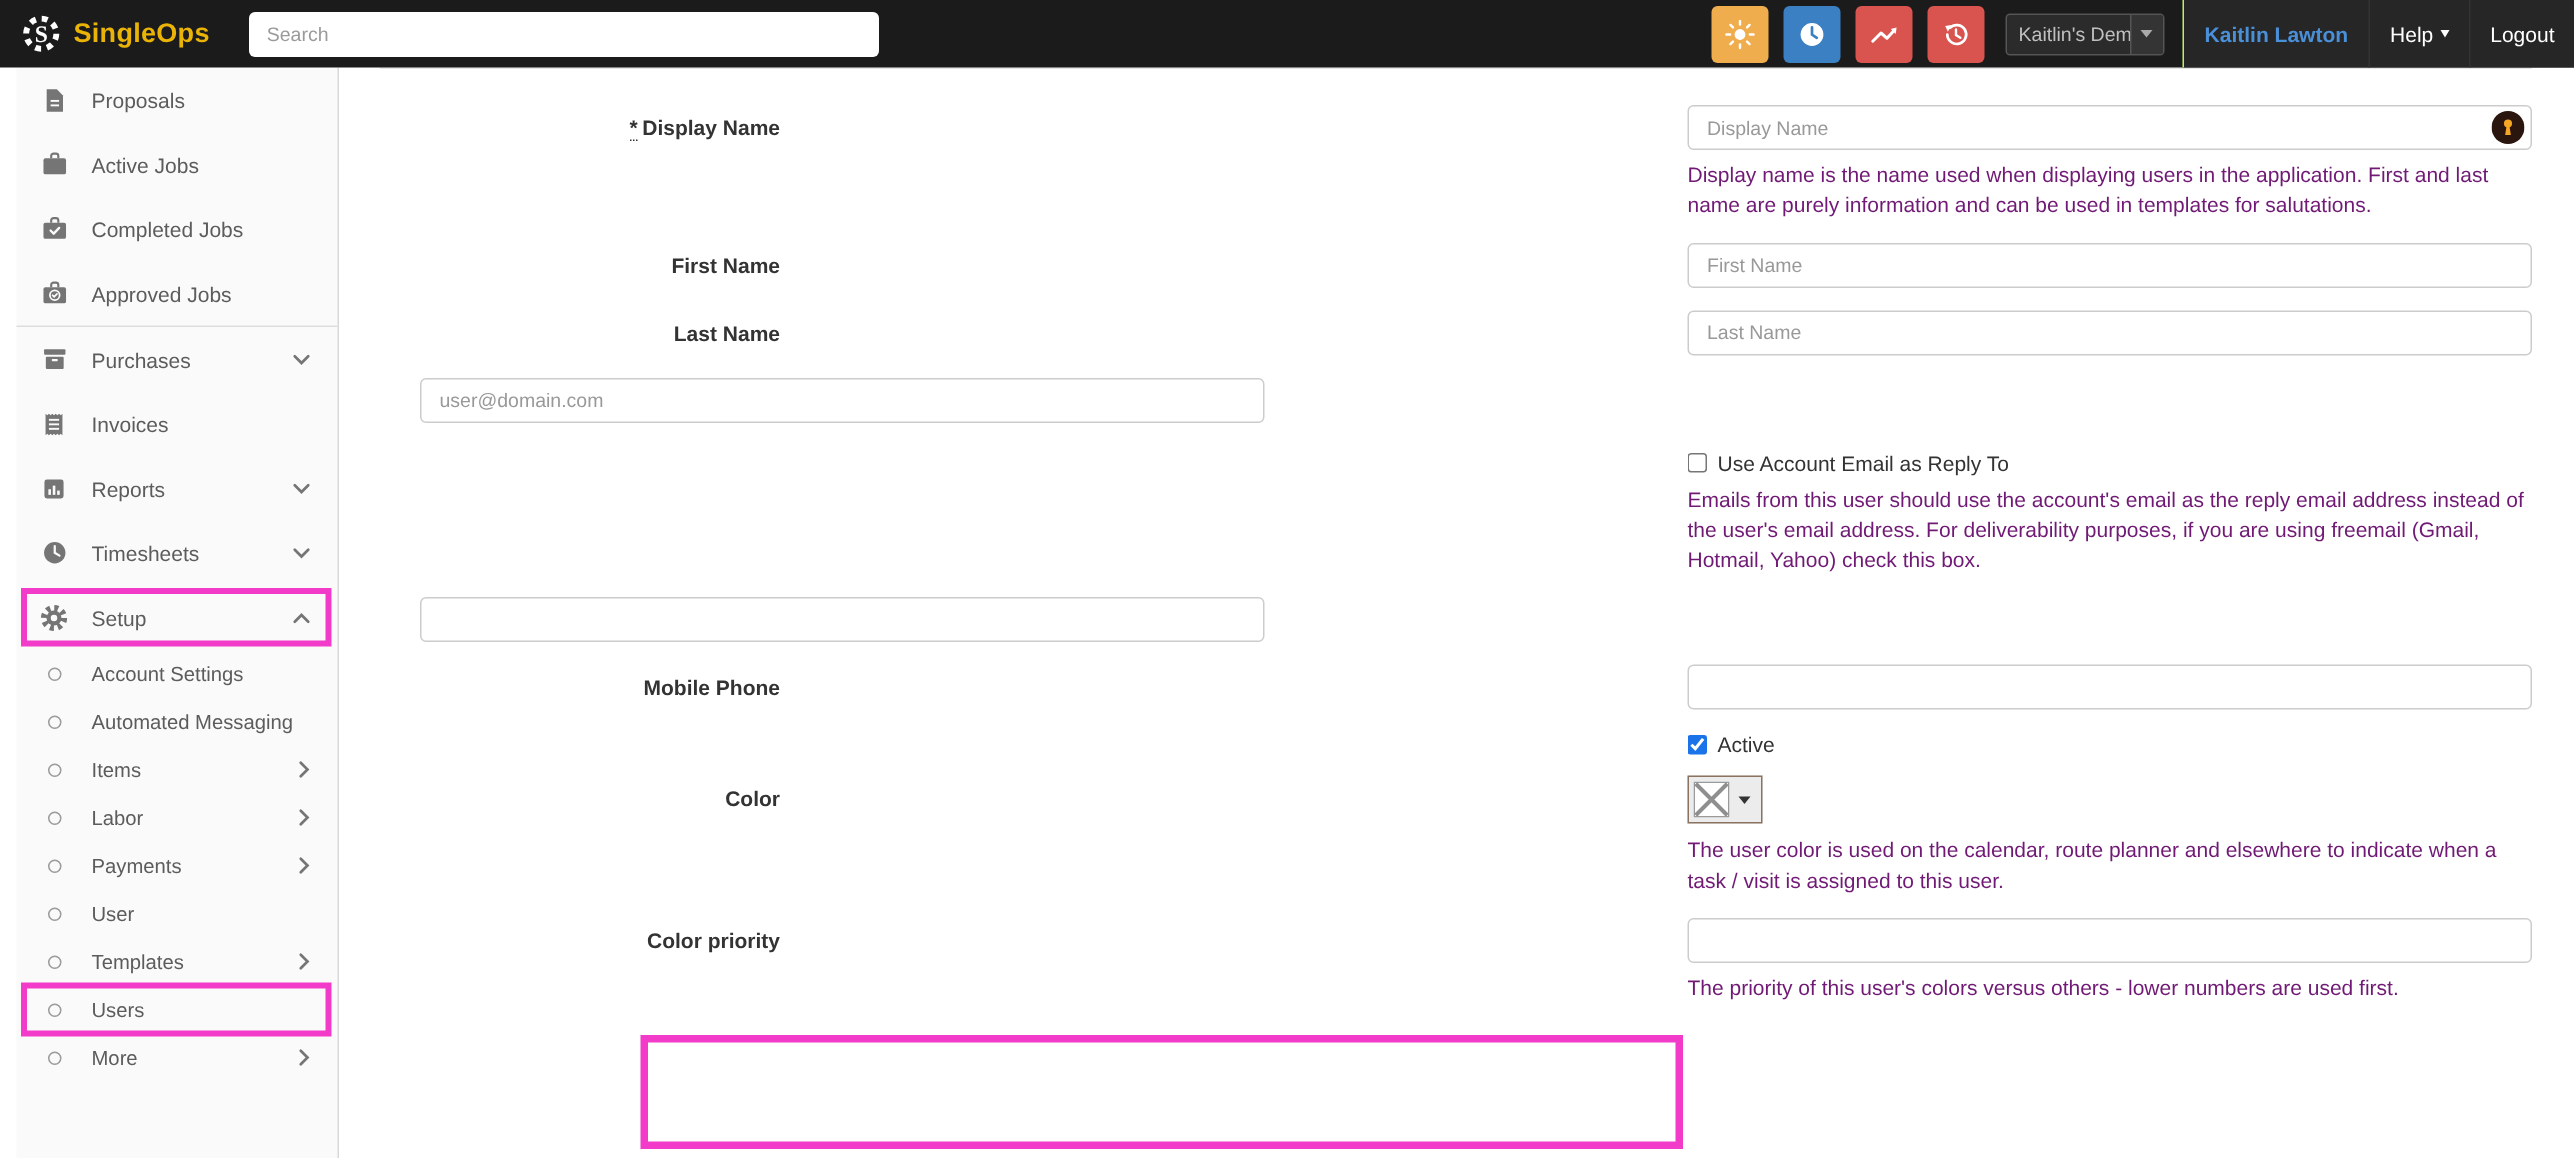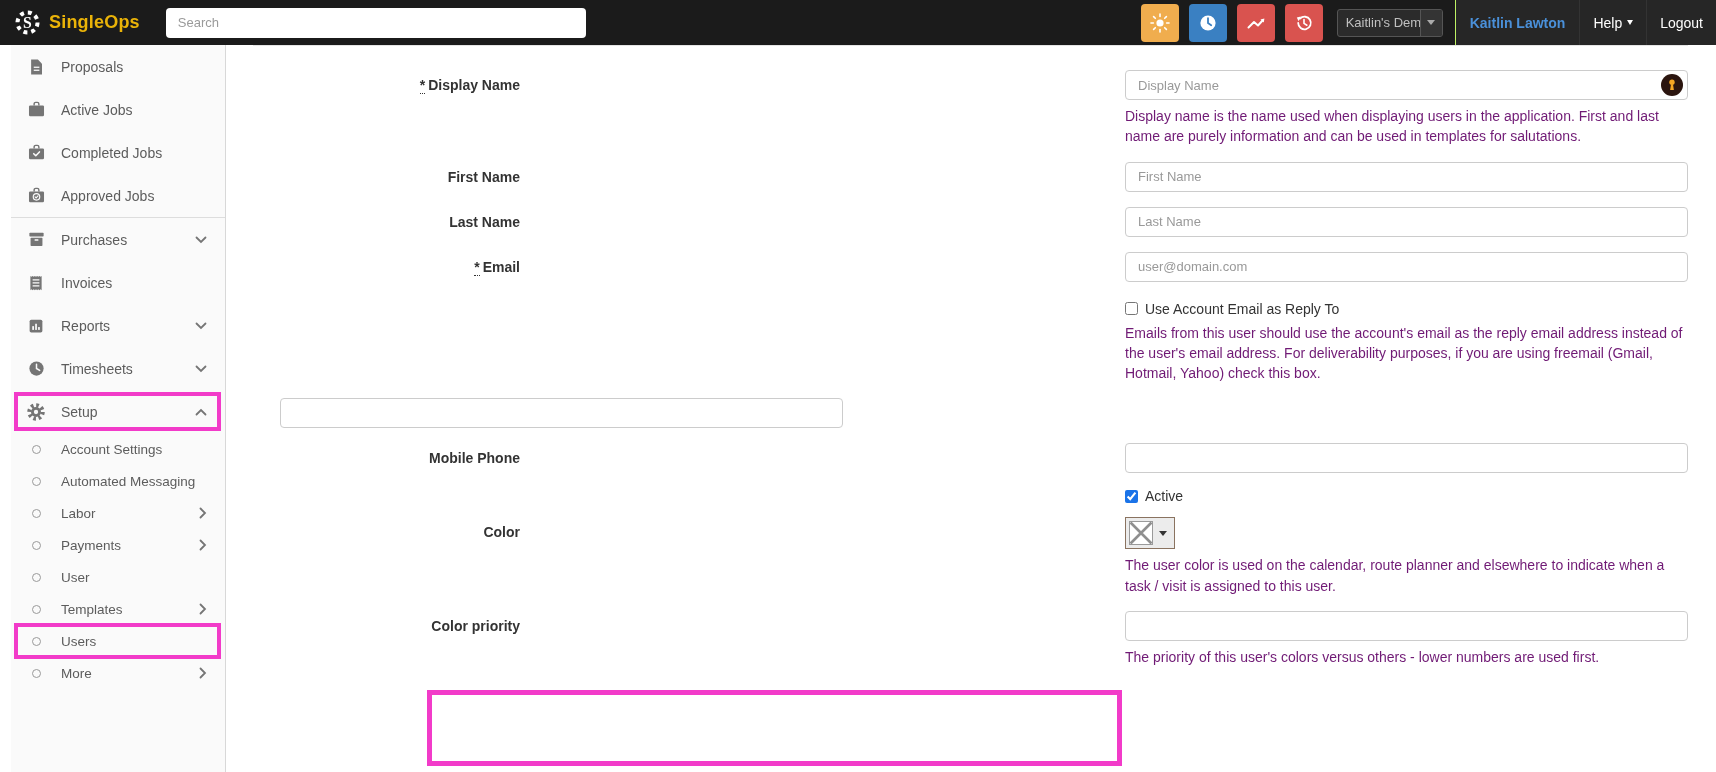--- a/index.html
+++ b/index.html
@@ -331,20 +331,31 @@
     <span class="lbl">Account Settings</span>
   </div>
 
   <div class="side-item sub">
     <span class="ic">
         <span class="bullet"></span>
       </span>
     <span class="lbl">Automated Messaging</span>
   </div>
 
+  <div class="side-item sub">
+    <span class="ic">
+        <span class="bullet"></span>
+      </span>
+    <span class="lbl">Items</span>
+    <span class="chev">
+      <svg width="8" height="12" viewBox="0 0 8 12">
+          <path d="M1.5 1.5 L6 6 L1.5 10.5" stroke="#757575" stroke-width="1.8" fill="none" stroke-linecap="round"></path>
+        </svg>
+    </span>
+  </div>
 
   <div class="side-item sub">
     <span class="ic">
         <span class="bullet"></span>
       </span>
     <span class="lbl">Labor</span>
     <span class="chev">
       <svg width="8" height="12" viewBox="0 0 8 12">
           <path d="M1.5 1.5 L6 6 L1.5 10.5" stroke="#757575" stroke-width="1.8" fill="none" stroke-linecap="round"></path>
         </svg>
@@ -430,23 +441,20 @@
   </div>
 
   <div class="fg">
     <div class="fl">Last Name</div>
     <div class="fc">
       <input class="fc-input" type="text" placeholder="Last Name" style="">
     </div>
   </div>
 
   <div class="fg">
-    <div class="fl">
-      <span class="req">*</span><span>Email</span>
-    </div>
     <div class="fc">
       <input class="fc-input" type="text" placeholder="user@domain.com" style="">
     </div>
   </div>
 
   <div class="fg" style="margin-bottom:15px;">
     <div class="fl"></div>
     <div class="fc">
       <label class="chk-row">
         <input type="checkbox" style="">

